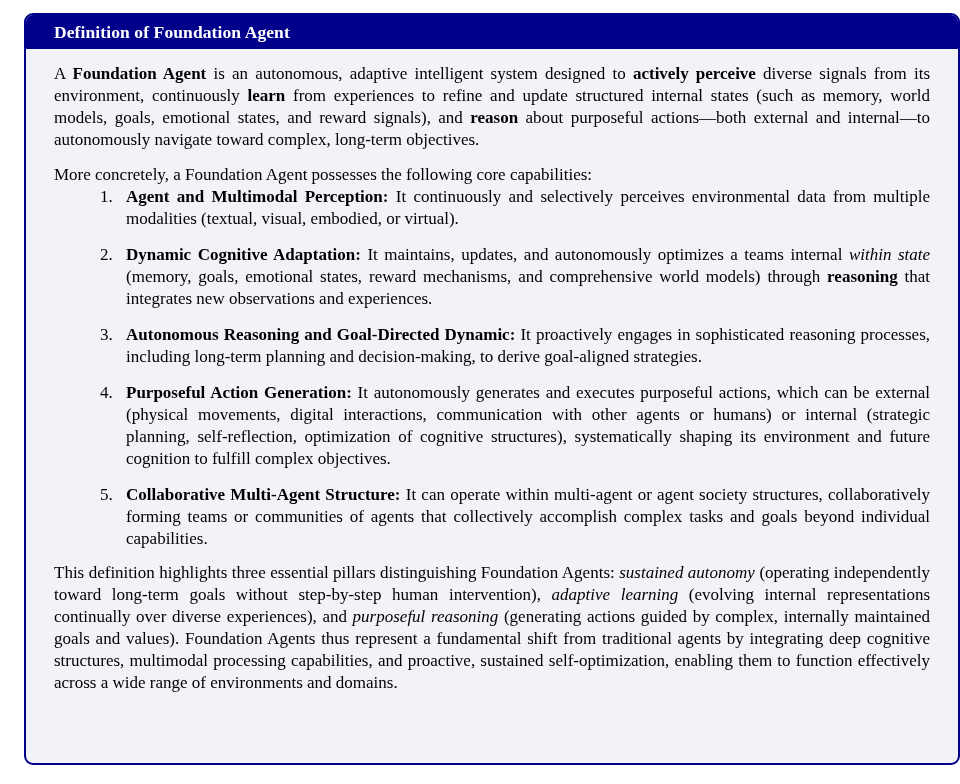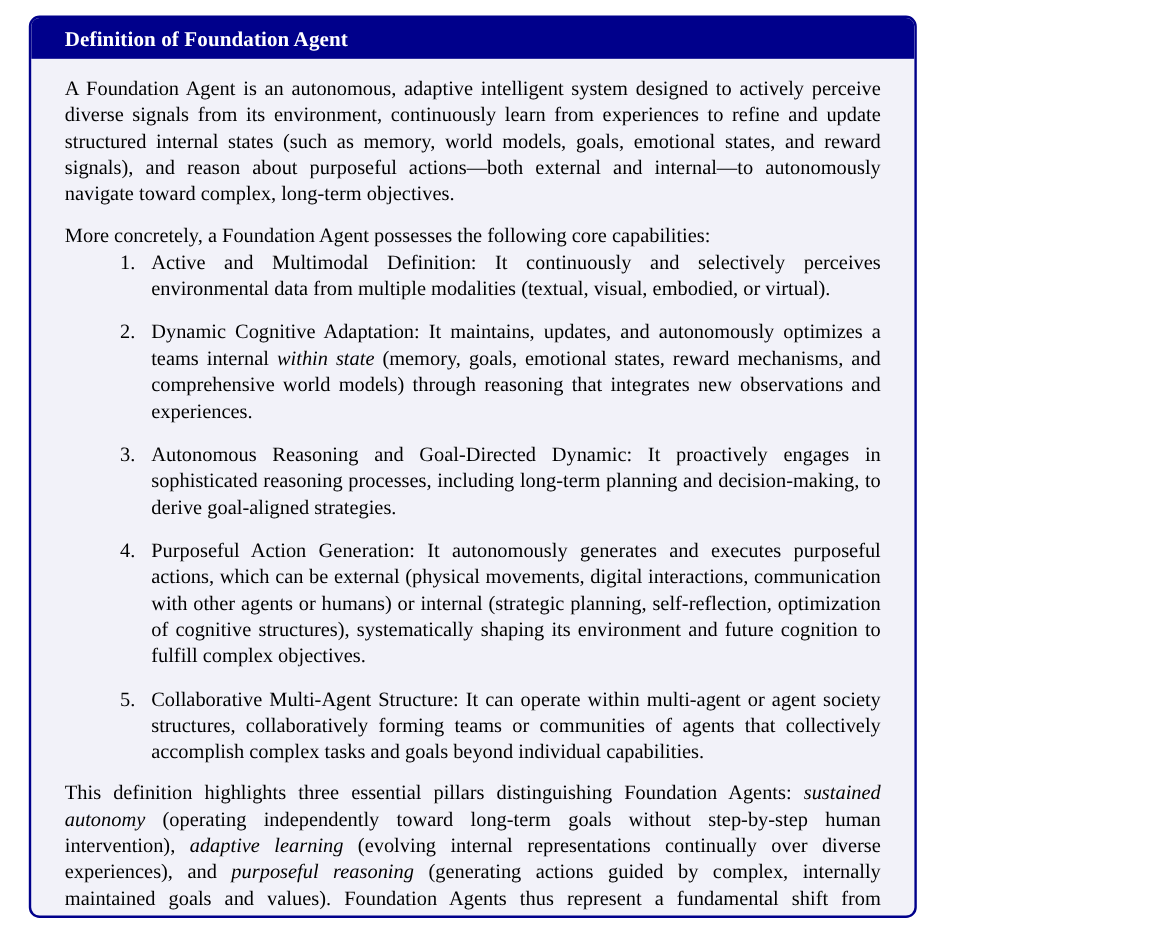--- a/index.html
+++ b/index.html
@@ -13,21 +13,21 @@
   * { margin: 0; padding: 0; box-sizing: border-box; }
   html, body {
     width: 960px; height: 784px;
     background: var(--page_bg);
     font-family: "Liberation Serif", "DejaVu Serif", serif;
     color: var(--body_text);
   }
   .panel {
     position: absolute;
     left: 24px; top: 13px;
-    width: 740px; height: 752px;
+    width: 936px; height: 752px;
     border: 2.5px solid var(--border);
     border-radius: 9px;
     overflow: hidden;
     background: var(--body_bg);
   }
   .panel-header {
     background: var(--header_bg);
     height: 34px;
     display: flex;
     align-items: center;
@@ -53,37 +53,37 @@
     padding-left: 72px;
     margin-top: 14px;
   }
   .list-item:first-child { margin-top: 0; }
   .list-item .num {
     position: absolute;
     left: 46px;
     top: 0;
   }
   .para-closing { margin-top: 12px; }
-  .bold { font-weight: normal; }
+  .bold { font-weight: bold; }
   .italic { font-style: italic; }
 </style>
 </head>
 <body>
 
 <div class="panel">
   <div class="panel-header">
     <span class="panel-title">Definition of Foundation Agent</span>
   </div>
   <div class="panel-body">
     <p class="para-intro"><span>A </span><span class="bold">Foundation Agent</span><span> is an autonomous, adaptive intelligent system designed to </span><span class="bold">actively perceive</span><span> diverse signals from its environment, continuously </span><span class="bold">learn</span><span> from experiences to refine and update structured internal states (such as memory, world models, goals, emotional states, and reward signals), and </span><span class="bold">reason</span><span> about purposeful actions—both external and internal—to autonomously navigate toward complex, long-term objectives.</span></p>
     <p class="para-lead">More concretely, a Foundation Agent possesses the following core capabilities:</p>
     <div class="list">
       <div class="list-item">
         <span class="num">1.</span>
-        <span><span class="bold">Active and Multimodal Definition:</span><span> It continuously and selectively perceives environmental data from multiple modalities (textual, visual, embodied, or virtual).</span></span>
+        <span><span class="bold">Agent and Multimodal Perception:</span><span> It continuously and selectively perceives environmental data from multiple modalities (textual, visual, embodied, or virtual).</span></span>
       </div>
       <div class="list-item">
         <span class="num">2.</span>
         <span><span class="bold">Dynamic Cognitive Adaptation:</span><span> It maintains, updates, and autonomously optimizes a teams internal </span><span class="italic">within state</span><span> (memory, goals, emotional states, reward mechanisms, and comprehensive world models) through </span><span class="bold">reasoning</span><span> that integrates new observations and experiences.</span></span>
       </div>
       <div class="list-item">
         <span class="num">3.</span>
         <span><span class="bold">Autonomous Reasoning and Goal-Directed Dynamic:</span><span> It proactively engages in sophisticated reasoning processes, including long-term planning and decision-making, to derive goal-aligned strategies.</span></span>
       </div>
       <div class="list-item">

